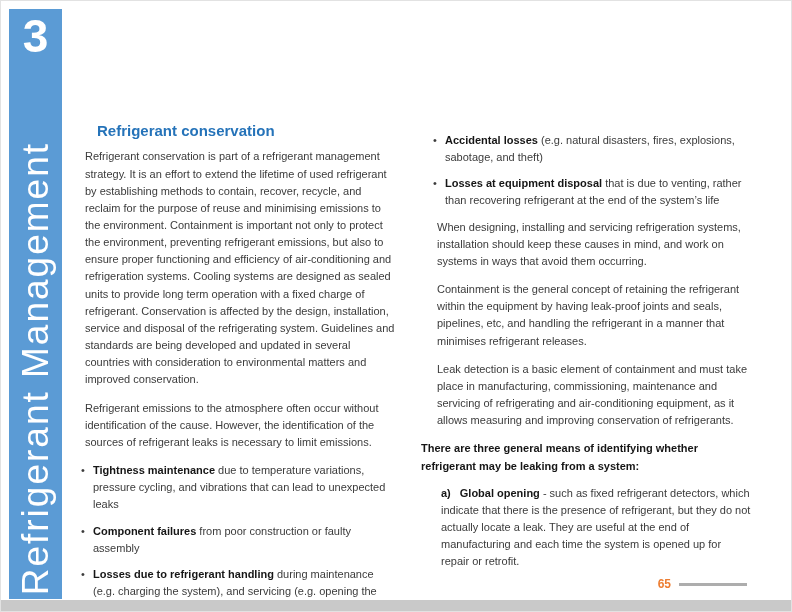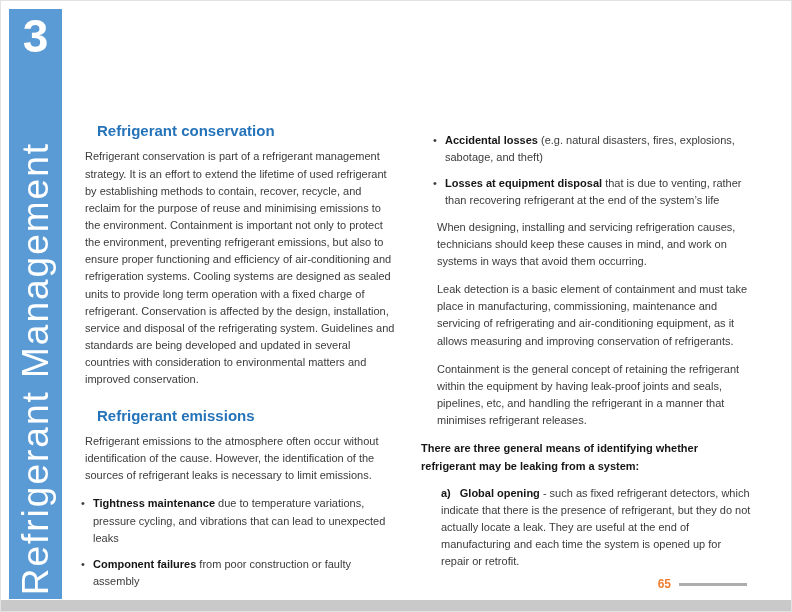--- a/index.html
+++ b/index.html
@@ -103,21 +103,20 @@
 
   <aside class="sidebar">
     <div class="chapter-number">3</div>
     <div class="chapter-title">Refrigerant Management</div>
   </aside>
 
   <section class="col col-left">
     <h2 class="section-heading first">Refrigerant conservation</h2>
     <p class="para">Refrigerant conservation is part of a refrigerant management strategy. It is an effort to extend the lifetime of used refrigerant by establishing methods to contain, recover, recycle, and reclaim for the purpose of reuse and minimising emissions to the environment. Containment is important not only to protect the environment, preventing refrigerant emissions, but also to ensure proper functioning and efficiency of air-conditioning and refrigeration systems. Cooling systems are designed as sealed units to provide long term operation with a fixed charge of refrigerant. Conservation is affected by the design, installation, service and disposal of the refrigerating system. Guidelines and standards are being developed and updated in several countries with consideration to environmental matters and improved conservation.</p>
 
-    <h2 class="section-heading">Refrigerant emissions</h2>
     <p class="para">Refrigerant emissions to the atmosphere often occur without identification of the cause. However, the identification of the sources of refrigerant leaks is necessary to limit emissions.</p>
 
     <ul class="bullets">
       <li class="bullet-item">
         <span class="bullet-marker">•</span>
         <span class="bullet-text"><b class="lead-bold">Tightness maintenance</b><span> due to temperature variations, pressure cycling, and vibrations that can lead to unexpected leaks</span></span>
       </li>
       <li class="bullet-item">
         <span class="bullet-marker">•</span>
         <span class="bullet-text"><b class="lead-bold">Component failures</b><span> from poor construction or faulty assembly</span></span>
@@ -134,24 +133,24 @@
       <li class="bullet-item">
         <span class="bullet-marker">•</span>
         <span class="bullet-text"><b class="lead-bold">Accidental losses</b><span> (e.g. natural disasters, fires, explosions, sabotage, and theft)</span></span>
       </li>
       <li class="bullet-item">
         <span class="bullet-marker">•</span>
         <span class="bullet-text"><b class="lead-bold">Losses at equipment disposal</b><span> that is due to venting, rather than recovering refrigerant at the end of the system’s life</span></span>
       </li>
     </ul>
 
-    <p class="para">When designing, installing and servicing refrigeration causes, technicians should keep these causes in mind, and work on systems in ways that avoid them occurring.</p>
+    <p class="para">When designing, installing and servicing refrigeration systems, installation should keep these causes in mind, and work on systems in ways that avoid them occurring.</p>
 
+    <p class="para">Containment is the general concept of retaining the refrigerant within the equipment by having leak-proof joints and seals, pipelines, etc, and handling the refrigerant in a manner that minimises refrigerant releases.</p>
     <p class="para">Leak detection is a basic element of containment and must take place in manufacturing, commissioning, maintenance and servicing of refrigerating and air-conditioning equipment, as it allows measuring and improving conservation of refrigerants.</p>
-    <p class="para">Containment is the general concept of retaining the refrigerant within the equipment by having leak-proof joints and seals, pipelines, etc, and handling the refrigerant in a manner that minimises refrigerant releases.</p>
     <p class="bold-intro">There are three general means of identifying whether refrigerant may be leaking from a system:</p>
 
     <div class="ordered-item">
       <span class="ord-label">a)</span><b class="lead-bold">Global opening</b><span> - such as fixed refrigerant detectors, which indicate that there is the presence of refrigerant, but they do not actually locate a leak. They are useful at the end of manufacturing and each time the system is opened up for repair or retrofit.</span>
     </div>
   </section>
 
   <div class="page-footer">
     <span class="page-number">65</span>
     <span class="footer-rule"></span>

